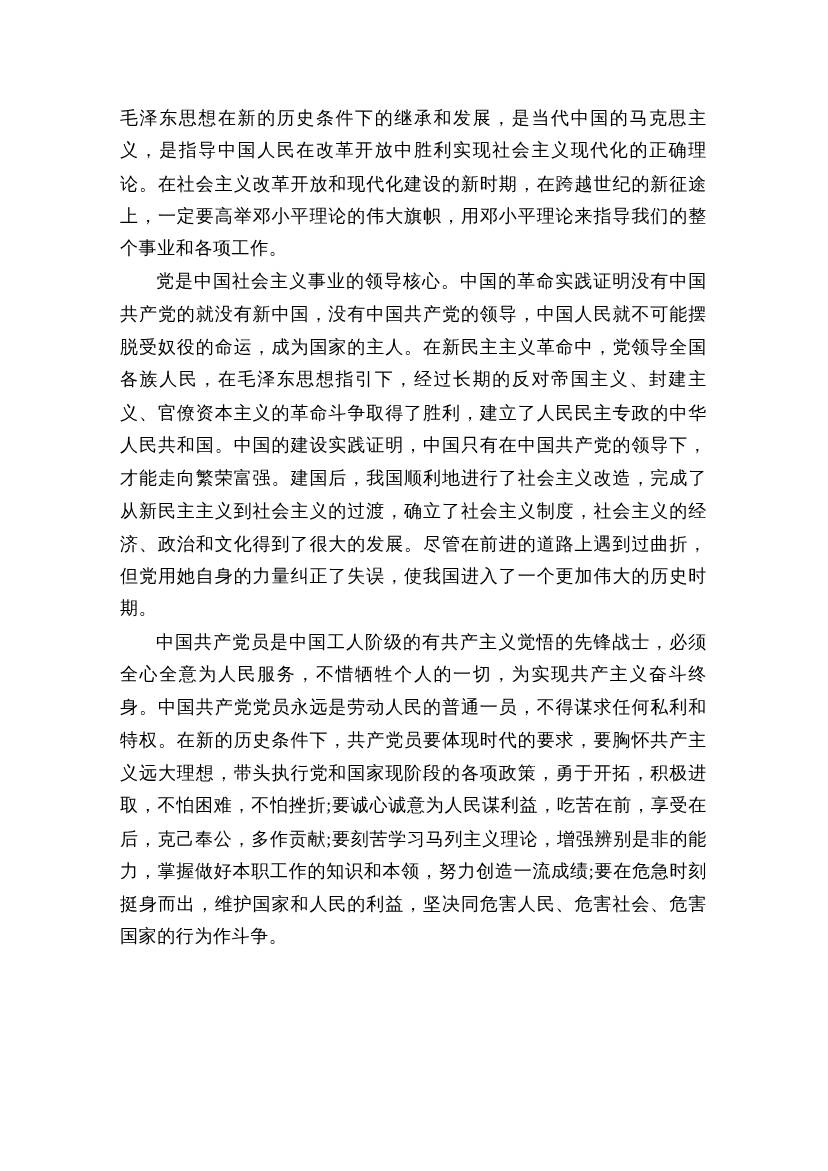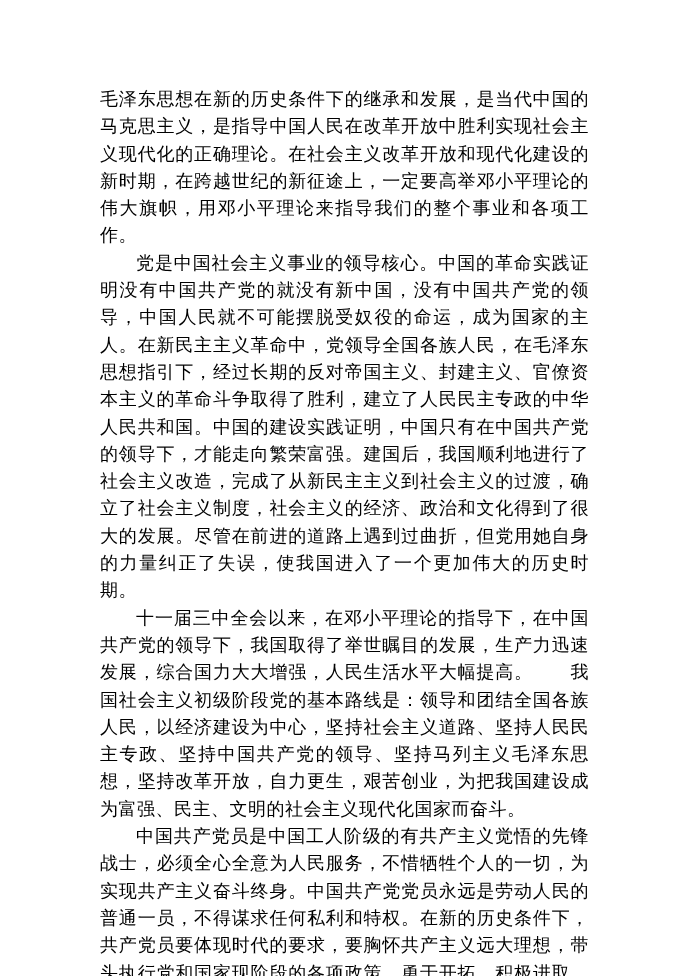--- a/index.html
+++ b/index.html
@@ -25,35 +25,34 @@
   .text-block {
     position: absolute;
     left: 100px;
     top: 86px;
     width: 489px;
   }
   .para {
     margin: 0;
     padding: 0;
     font-family: Liberation Serif, serif;
-    font-size: 18px;
+    font-size: 15px;
     line-height: 27.3px;
     color: #000000;
     text-align: justify;
     text-justify: inter-ideograph;
     letter-spacing: 0.5px;
     word-break: break-all;
   }
   .para.indent {
     text-indent: 2em;
   }
 </style>
 </head>
 <body>
 
 <div class="page">
   <div class="text-block">
     <p class="para">毛泽东思想在新的历史条件下的继承和发展，是当代中国的马克思主义，是指导中国人民在改革开放中胜利实现社会主义现代化的正确理论。在社会主义改革开放和现代化建设的新时期，在跨越世纪的新征途上，一定要高举邓小平理论的伟大旗帜，用邓小平理论来指导我们的整个事业和各项工作。</p>
     <p class="para indent">党是中国社会主义事业的领导核心。中国的革命实践证明没有中国共产党的就没有新中国，没有中国共产党的领导，中国人民就不可能摆脱受奴役的命运，成为国家的主人。在新民主主义革命中，党领导全国各族人民，在毛泽东思想指引下，经过长期的反对帝国主义、封建主义、官僚资本主义的革命斗争取得了胜利，建立了人民民主专政的中华人民共和国。中国的建设实践证明，中国只有在中国共产党的领导下，才能走向繁荣富强。建国后，我国顺利地进行了社会主义改造，完成了从新民主主义到社会主义的过渡，确立了社会主义制度，社会主义的经济、政治和文化得到了很大的发展。尽管在前进的道路上遇到过曲折，但党用她自身的力量纠正了失误，使我国进入了一个更加伟大的历史时期。</p>
-    <p class="para indent">十一届三中全会以来，在邓小平理论的指导下，在中国共产党的领导下，我国取得了举世瞩目的发展，生产力迅速发展，综合国力大大增强，人民生活水平大幅提高。　　我国社会主义初级阶段党的基本路线是：领导和团结全国各族人民，以经济建设为中心，坚持社会主义道路、坚持人民民主专政、坚持中国共产党的领导、坚持马列主义毛泽东思想，坚持改革开放，自力更生，艰苦创业，为把我国建设成为富强、民主、文明的社会主义现代化国家而奋斗。</p>
     <p class="para indent">中国共产党员是中国工人阶级的有共产主义觉悟的先锋战士，必须全心全意为人民服务，不惜牺牲个人的一切，为实现共产主义奋斗终身。中国共产党党员永远是劳动人民的普通一员，不得谋求任何私利和特权。在新的历史条件下，共产党员要体现时代的要求，要胸怀共产主义远大理想，带头执行党和国家现阶段的各项政策，勇于开拓，积极进取，不怕困难，不怕挫折;要诚心诚意为人民谋利益，吃苦在前，享受在后，克己奉公，多作贡献;要刻苦学习马列主义理论，增强辨别是非的能力，掌握做好本职工作的知识和本领，努力创造一流成绩;要在危急时刻挺身而出，维护国家和人民的利益，坚决同危害人民、危害社会、危害国家的行为作斗争。</p>
   </div>
 </div>
 
 </body></html>

